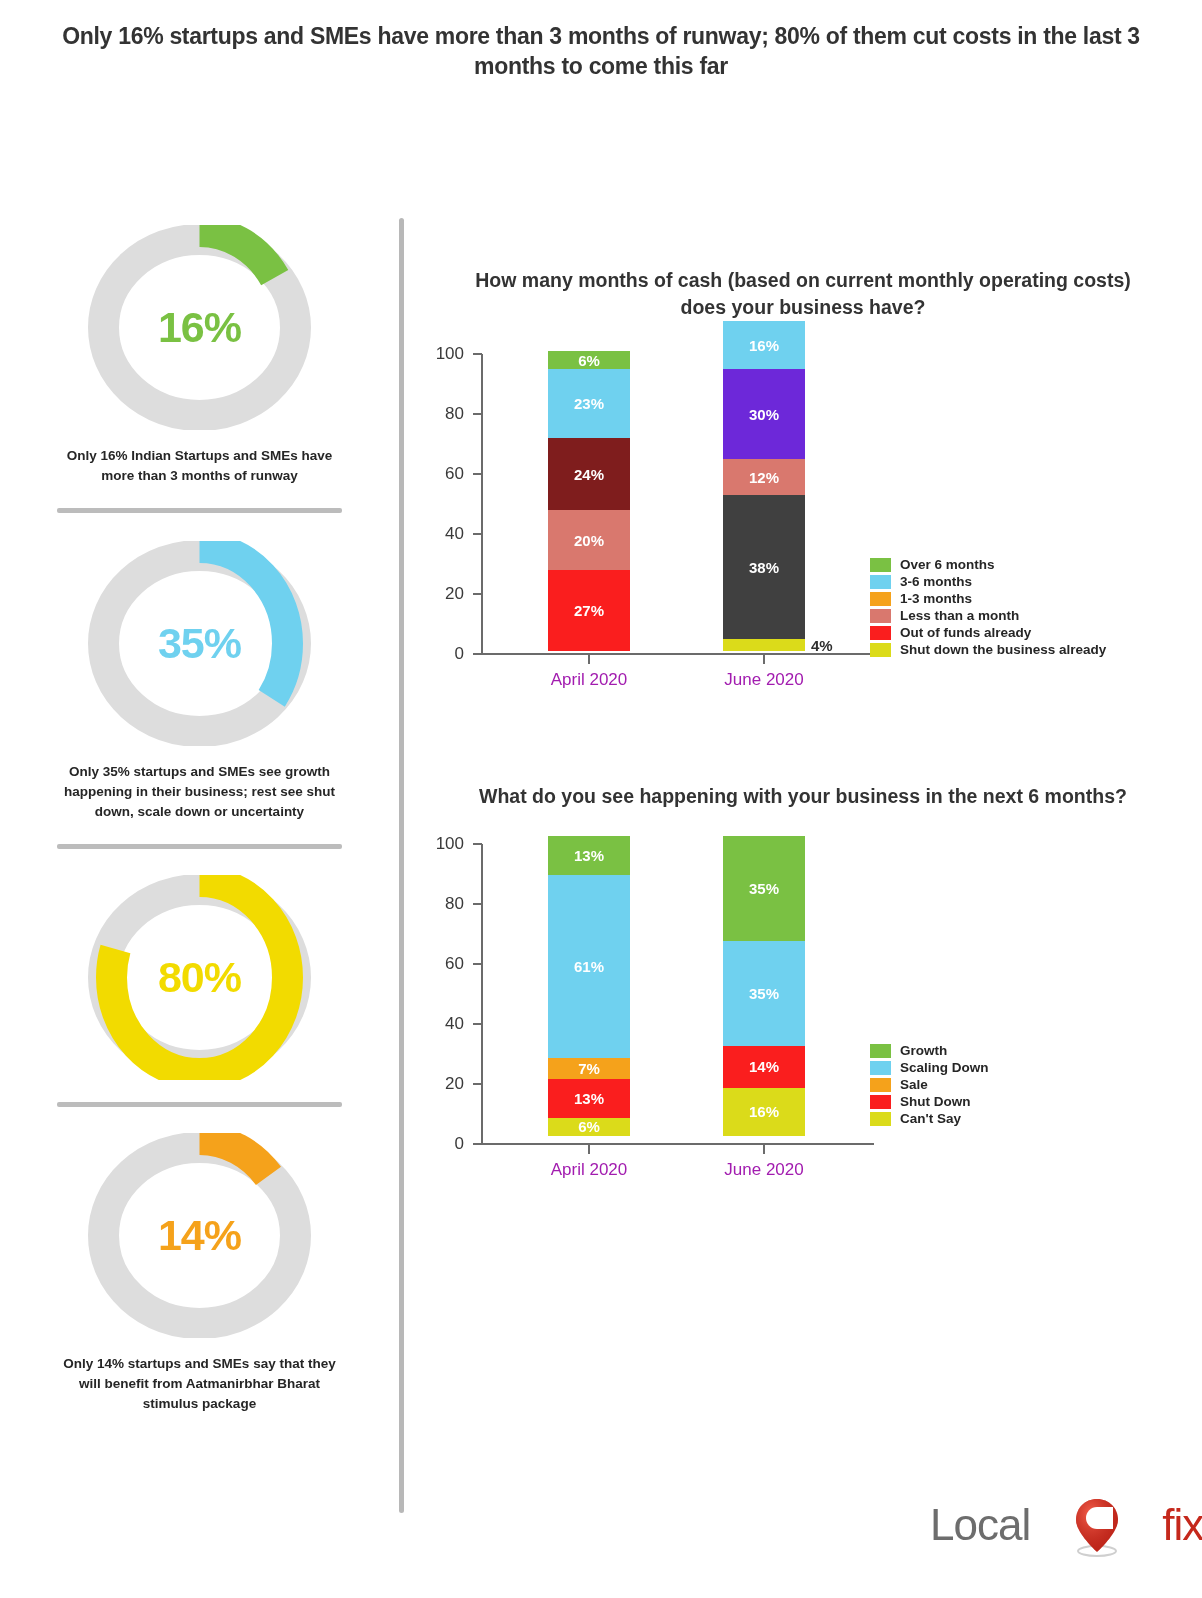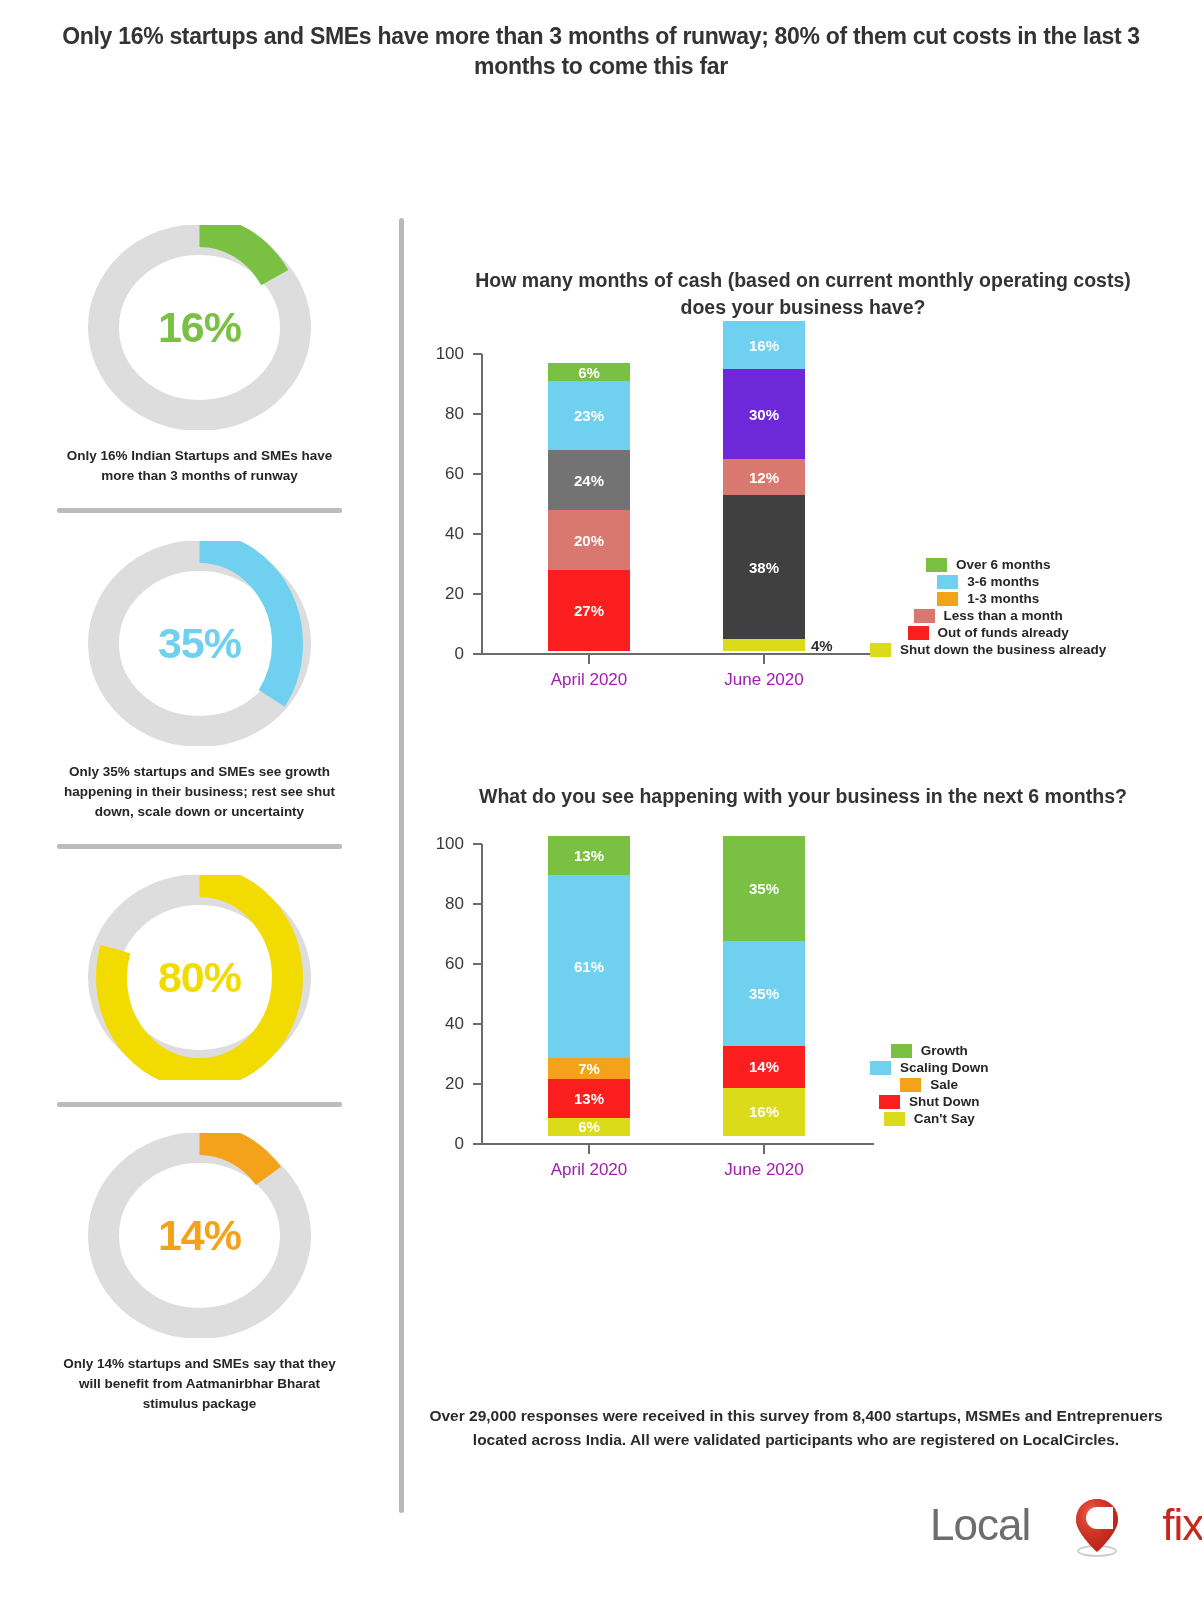--- a/index.html
+++ b/index.html
@@ -79,21 +79,21 @@
   }
   .seg.outside-label { justify-content: flex-start; overflow: visible; }
   .seg .outlab {
     position: absolute; left: 88px; top: 50%;
     transform: translateY(-50%);
     color: #2e2e2e; font-size: 15px; font-weight: bold;
     white-space: nowrap;
   }
 
   .legend { position: absolute; }
-  .legend-row { display: flex; align-items: center; margin-bottom: 2px; justify-content: center; }
+  .legend-row { display: flex; align-items: center; margin-bottom: 2px; }
   .legend-swatch { width: 21px; height: 14px; margin-right: 9px; flex: 0 0 auto; }
   .legend-text { font-size: 13.5px; font-weight: bold; color: #262626; white-space: nowrap; }
 
   
   .footnote {
     position: absolute; left: 428px; top: 1404px; width: 736px;
     text-align: center; font-size: 15.5px; font-weight: bold;
     line-height: 1.55; color: #2b2b2b;
   }
   .logo {
@@ -183,21 +183,21 @@
           <div class="ytick" style="left: 10px; top: 248px;">20</div>
           <div class="ytick" style="left: 10px; top: 188px;">40</div>
           <div class="ytick" style="left: 10px; top: 128px;">60</div>
           <div class="ytick" style="left: 10px; top: 68px;">80</div>
           <div class="ytick" style="left: 10px; top: 8px;">100</div>
           <div class="xlabel" style="left: 105px; top: 324px;">April 2020</div>
           <div class="xlabel" style="left: 280px; top: 324px;">June 2020</div>
           <div class="bar" style="left: 144px; bottom: 40px; top: auto;">
             <div class="seg" style="height: 18px; background: rgb(122, 193, 67);">6%</div>
             <div class="seg" style="height: 69px; background: rgb(111, 209, 239);">23%</div>
-            <div class="seg" style="height: 60px; background: #737373;">24%</div>
+            <div class="seg" style="height: 72px; background: #7f1d1d;">24%</div>
             <div class="seg" style="height: 60px; background: rgb(217, 120, 110);">20%</div>
             <div class="seg" style="height: 81px; background: rgb(250, 30, 30);">27%</div>
           </div>
           <div class="bar" style="left: 319px; bottom: 40px; top: auto;">
             <div class="seg" style="height: 48px; background: rgb(111, 209, 239);">16%</div>
             <div class="seg" style="height: 90px; background: #6d28d9;">30%</div>
             <div class="seg" style="height: 36px; background: rgb(217, 120, 110);">12%</div>
             <div class="seg" style="height: 144px; background: #404040;">38%</div>
             <div class="seg outside-label" style="height: 12px; background: rgb(219, 219, 26);">
               <span class="outlab">4%</span>
@@ -287,21 +287,20 @@
             <span class="legend-text">Shut Down</span>
           </div>
           <div class="legend-row">
             <span class="legend-swatch" style="background: rgb(219, 219, 26);"></span>
             <span class="legend-text">Can't Say</span>
           </div>
         </div>
     </div>
   </div>
 
-  <div class="footnote">Over 29,000 responses were received in this survey from 8,400 startups,  MSMEs and Entreprenuers located across India. All were validated participants who are registered on LocalCircles.</div>
 
   <div class="logo">
     <span class="logo-local">Local</span>
     <span class="logo-pin">
       <svg viewBox="0 0 50 62" width="50" height="62">
         <ellipse cx="25" cy="56" rx="19" ry="5" fill="none" stroke="#cfcfcf" stroke-width="2"></ellipse>
         <path d="M25 4 C13 4 4 13 4 25 C4 38 25 57 25 57 C25 57 46 38 46 25 C46 13 37 4 25 4 Z" fill="#c5281c"></path>
         <path d="M25 4 C13 4 4 13 4 25 C4 38 25 57 25 57 C25 57 46 38 46 25 C46 13 37 4 25 4 Z" fill="url(#pg)"></path>
         <circle cx="25" cy="23" r="11" fill="#ffffff"></circle>
         <rect x="25" y="12" width="16" height="22" fill="#ffffff"></rect>

